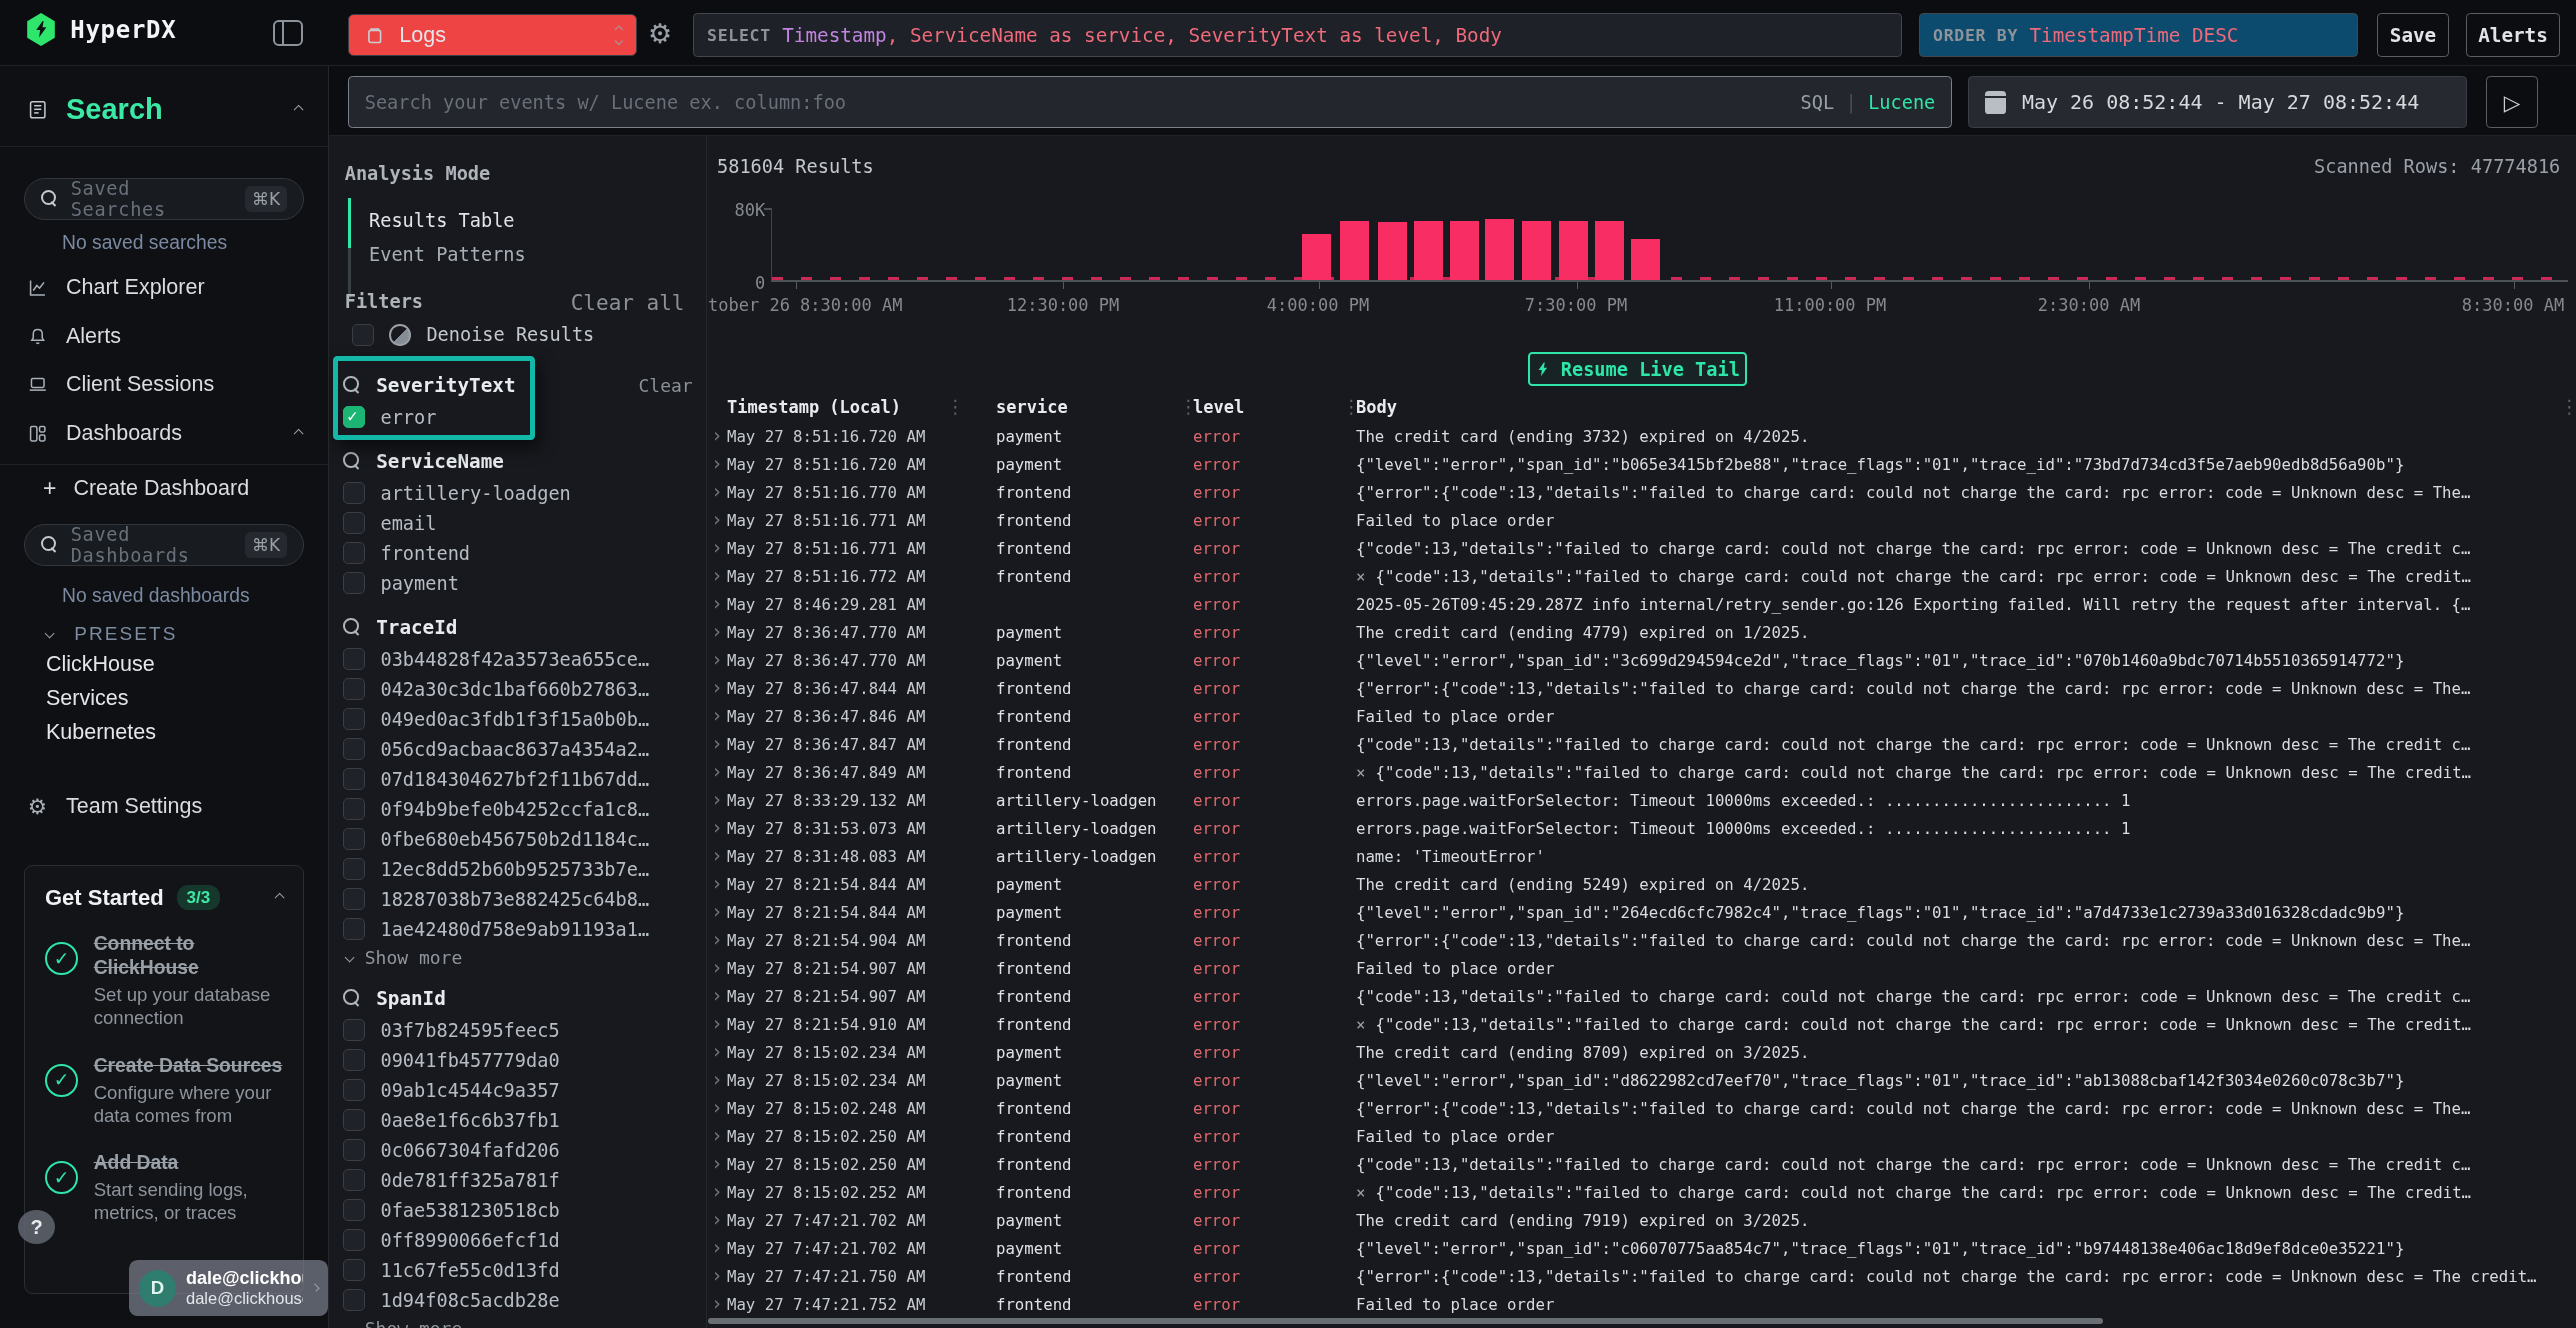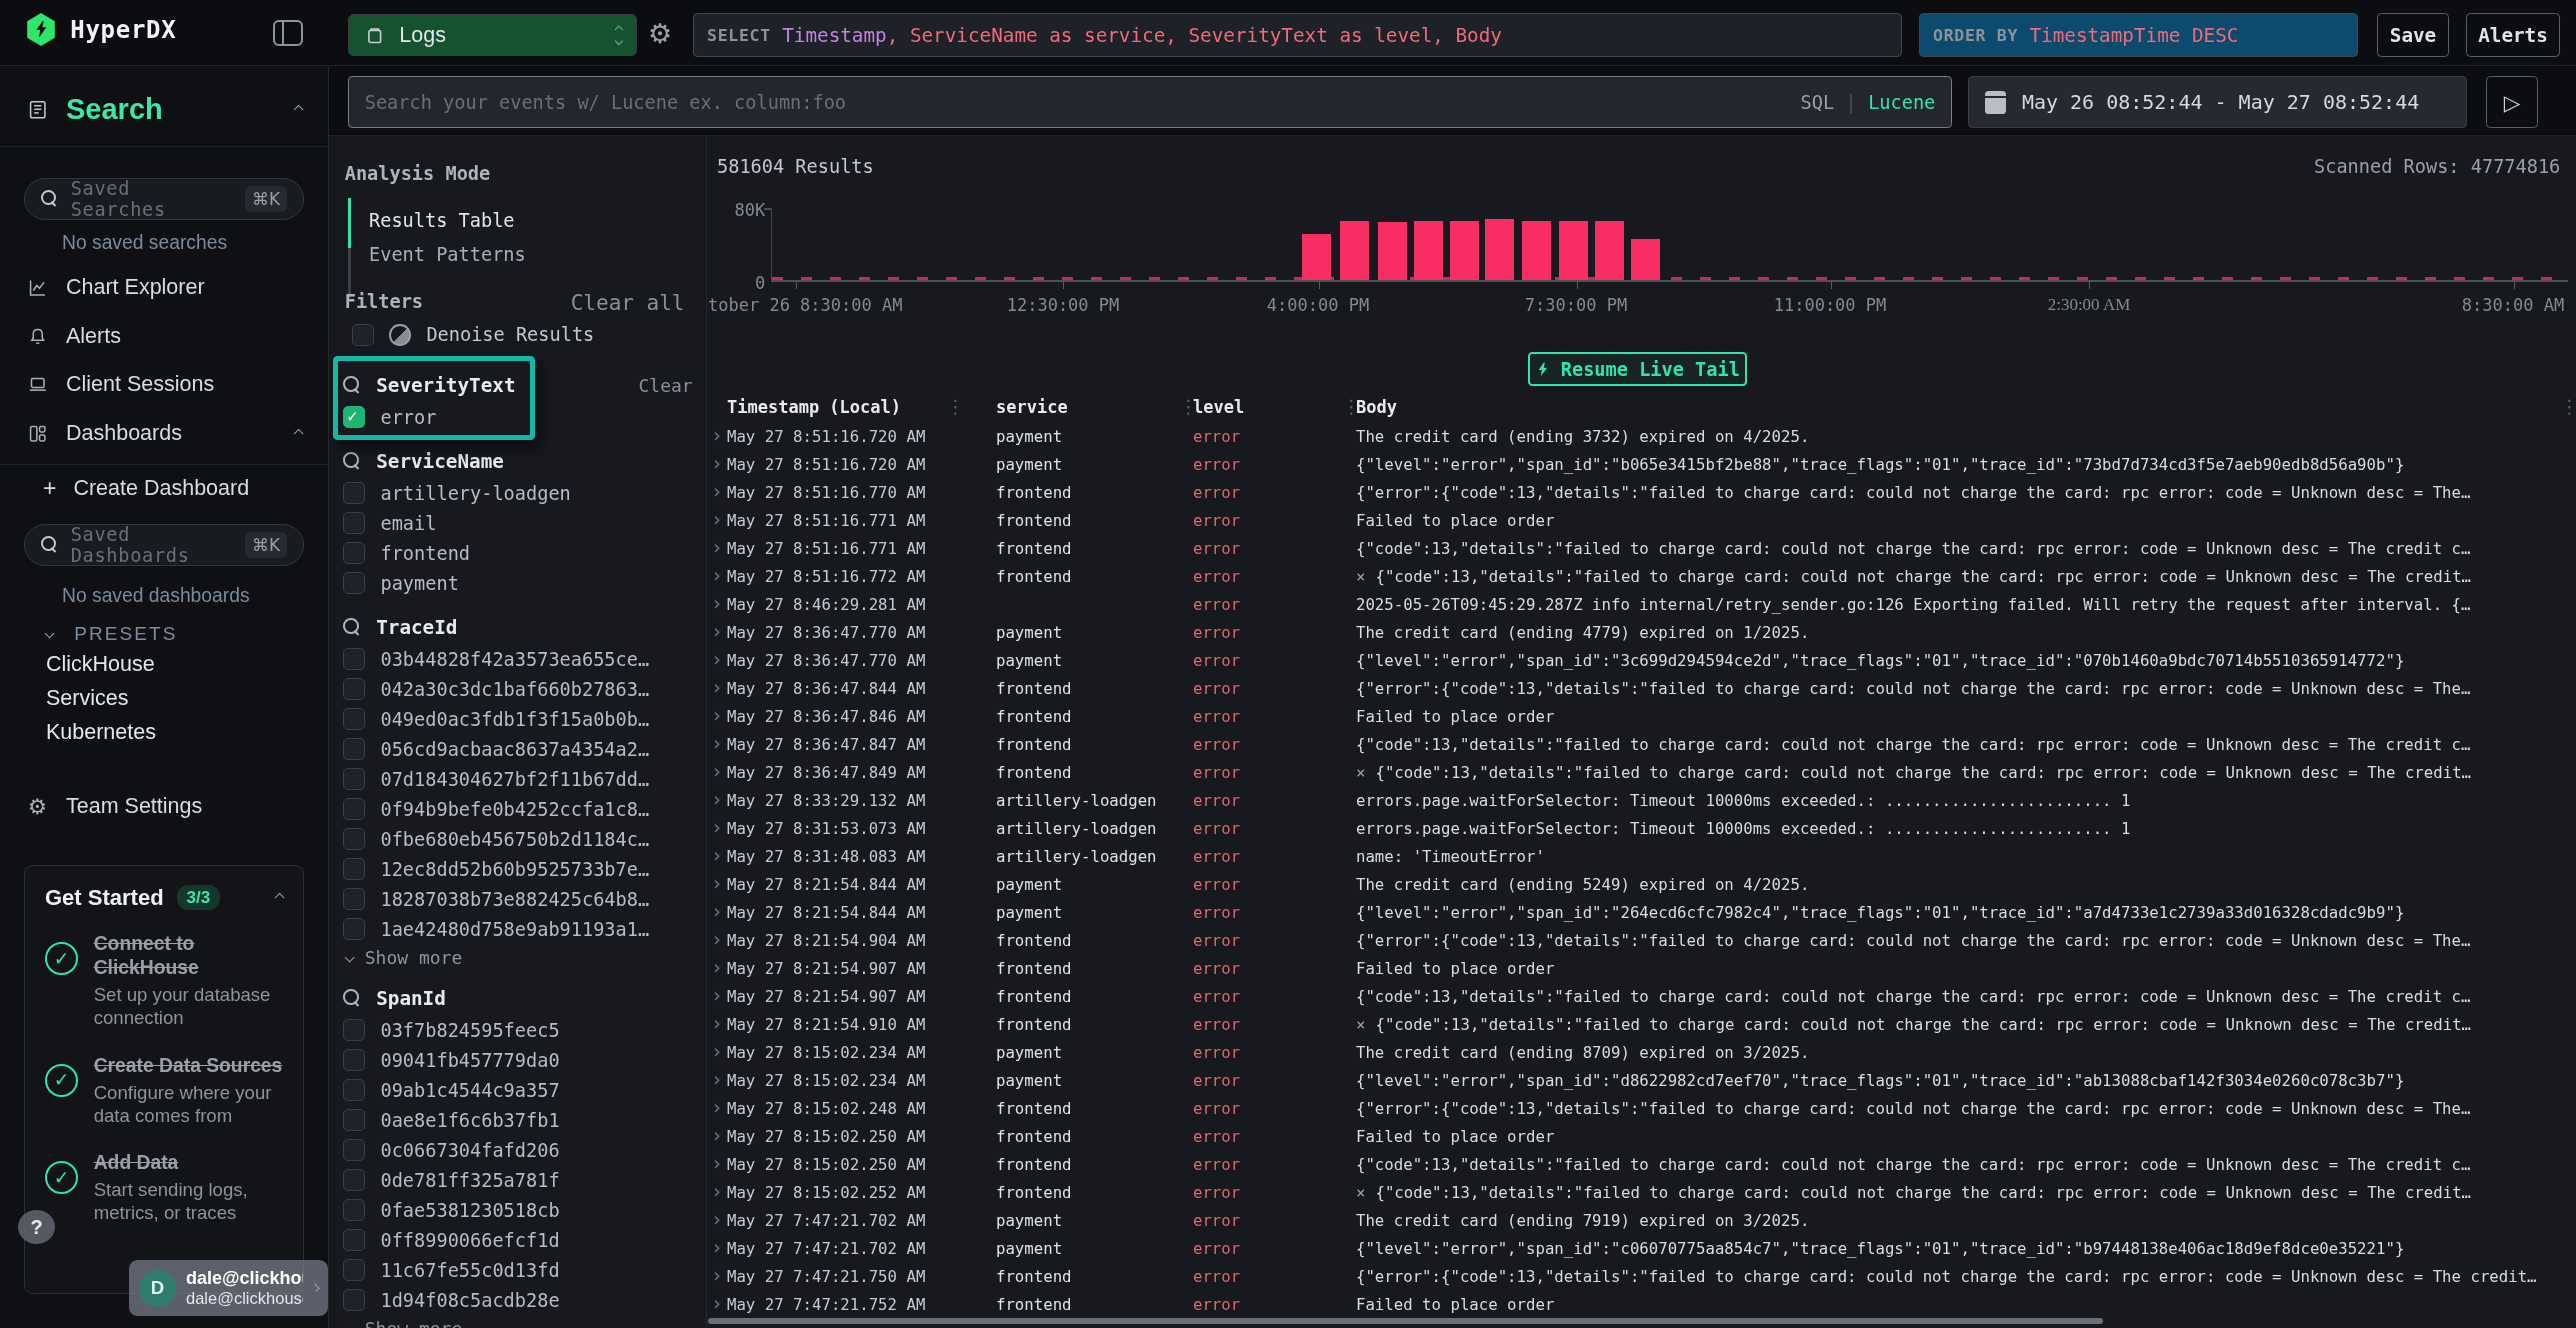--- a/index.html
+++ b/index.html
@@ -13,21 +13,21 @@
   .topstrip { position:absolute; left:0; top:0; width:2576px; height:66px; background:#0b0d11; border-bottom:1.4px solid #1f2228; }
   .secondstrip { position:absolute; left:329px; top:66px; width:2247px; height:70px; background:#0b0d11; border-bottom:1.4px solid #1f2228; }
 
   .brand { position:absolute; left:26px; top:13px; display:flex; align-items:center; gap:14.3px; }
   .logo { width:30px; height:33px; background:#2ee66b; clip-path:polygon(50% 0,96% 25%,96% 75%,50% 100%,4% 75%,4% 25%); display:flex; align-items:center; justify-content:center; }
   .logo svg { width:18.6px; height:18.6px; }
   .brandname { font-size:24px; font-weight:bold; color:#f2f4f6; letter-spacing:0.7px; }
   .collapse { position:absolute; left:273px; top:20px; width:30px; height:26px; border:2.1px solid #8d939b; border-radius:5.7px; }
   .collapse::before { content:""; position:absolute; left:7.2px; top:0; bottom:0; width:2.1px; background:#8d939b; }
 
-  .srcsel { position:absolute; left:348px; top:14.3px; width:289px; height:42px; background:#14532d; border:1.4px solid #3a3e45; border-radius:5.7px; display:flex; align-items:center; gap:13px; padding:0 14.3px; font-family:"Liberation Sans",sans-serif; font-size:21.5px; color:#e3e6ea; }
+  .srcsel { position:absolute; left:348px; top:14.3px; width:289px; height:42px; background:#ef4444; border:1.4px solid #3a3e45; border-radius:5.7px; display:flex; align-items:center; gap:13px; padding:0 14.3px; font-family:"Liberation Sans",sans-serif; font-size:21.5px; color:#e3e6ea; }
   .srcsel svg { width:21.5px; height:21.5px; }
   .updown { margin-left:auto; display:flex; flex-direction:column; gap:5px; align-items:center; }
   .gearbtn { position:absolute; left:648px; top:20px; font-size:27px; color:#9aa0a8; line-height:1; font-family:"DejaVu Sans",sans-serif; }
 
   .sqlbox { position:absolute; left:693px; top:13px; width:1209px; height:44px; background:#1e2127; border:1.4px solid #43474e; border-radius:4.3px; display:flex; align-items:center; gap:11.4px; padding:0 13px; font-size:19.3px; white-space:nowrap; overflow:hidden; }
   .kw { font-size:16.5px; font-weight:bold; color:#8e939a; letter-spacing:0.7px; }
   .purple { color:#c184e0; }
   .pink { color:#ef6a7a; }
   .orderbox { position:absolute; left:1919px; top:13px; width:439px; height:44px; background:#0c4a6e; border:1.4px solid #43474e; border-radius:4.3px; display:flex; align-items:center; gap:11.4px; padding:0 13px; font-size:19.3px; white-space:nowrap; overflow:hidden; }
   .tbtn { position:absolute; top:13px; height:44px; background:transparent; border:1.4px solid #5a5f66; border-radius:4.3px; color:#e0e3e7; font-family:"DejaVu Sans Mono",monospace; font-weight:bold; font-size:19.3px; display:flex; align-items:center; justify-content:center; }
@@ -763,18 +763,18 @@
           <span class="tlvl">error</span>
           <span class="tbody-cell">Failed to place order</span>
         </div>
       </div>
     <div class="hscroll"></div>
   <div class="xlabel" style="left: 88px; top: 159px;">October 26 8:30:00 AM</div>
       <div class="xlabel" style="left: 356px; top: 159px;">12:30:00 PM</div>
       <div class="xlabel" style="left: 611px; top: 159px;">4:00:00 PM</div>
       <div class="xlabel" style="left: 869px; top: 159px;">7:30:00 PM</div>
       <div class="xlabel" style="left: 1123px; top: 159px;">11:00:00 PM</div>
-      <div class="xlabel" style="left: 1382px; top: 159px; font-family: Liberation Serif, serif;">2:30:00 AM</div>
+      <div class="xlabel" style="left: 1382px; top: 159px;">2:30:00 AM</div>
       <div class="xlabel" style="left: 1806px; top: 159px;">8:30:00 AM</div>
     </section>
 
 </div>
 
 
 </body></html>

